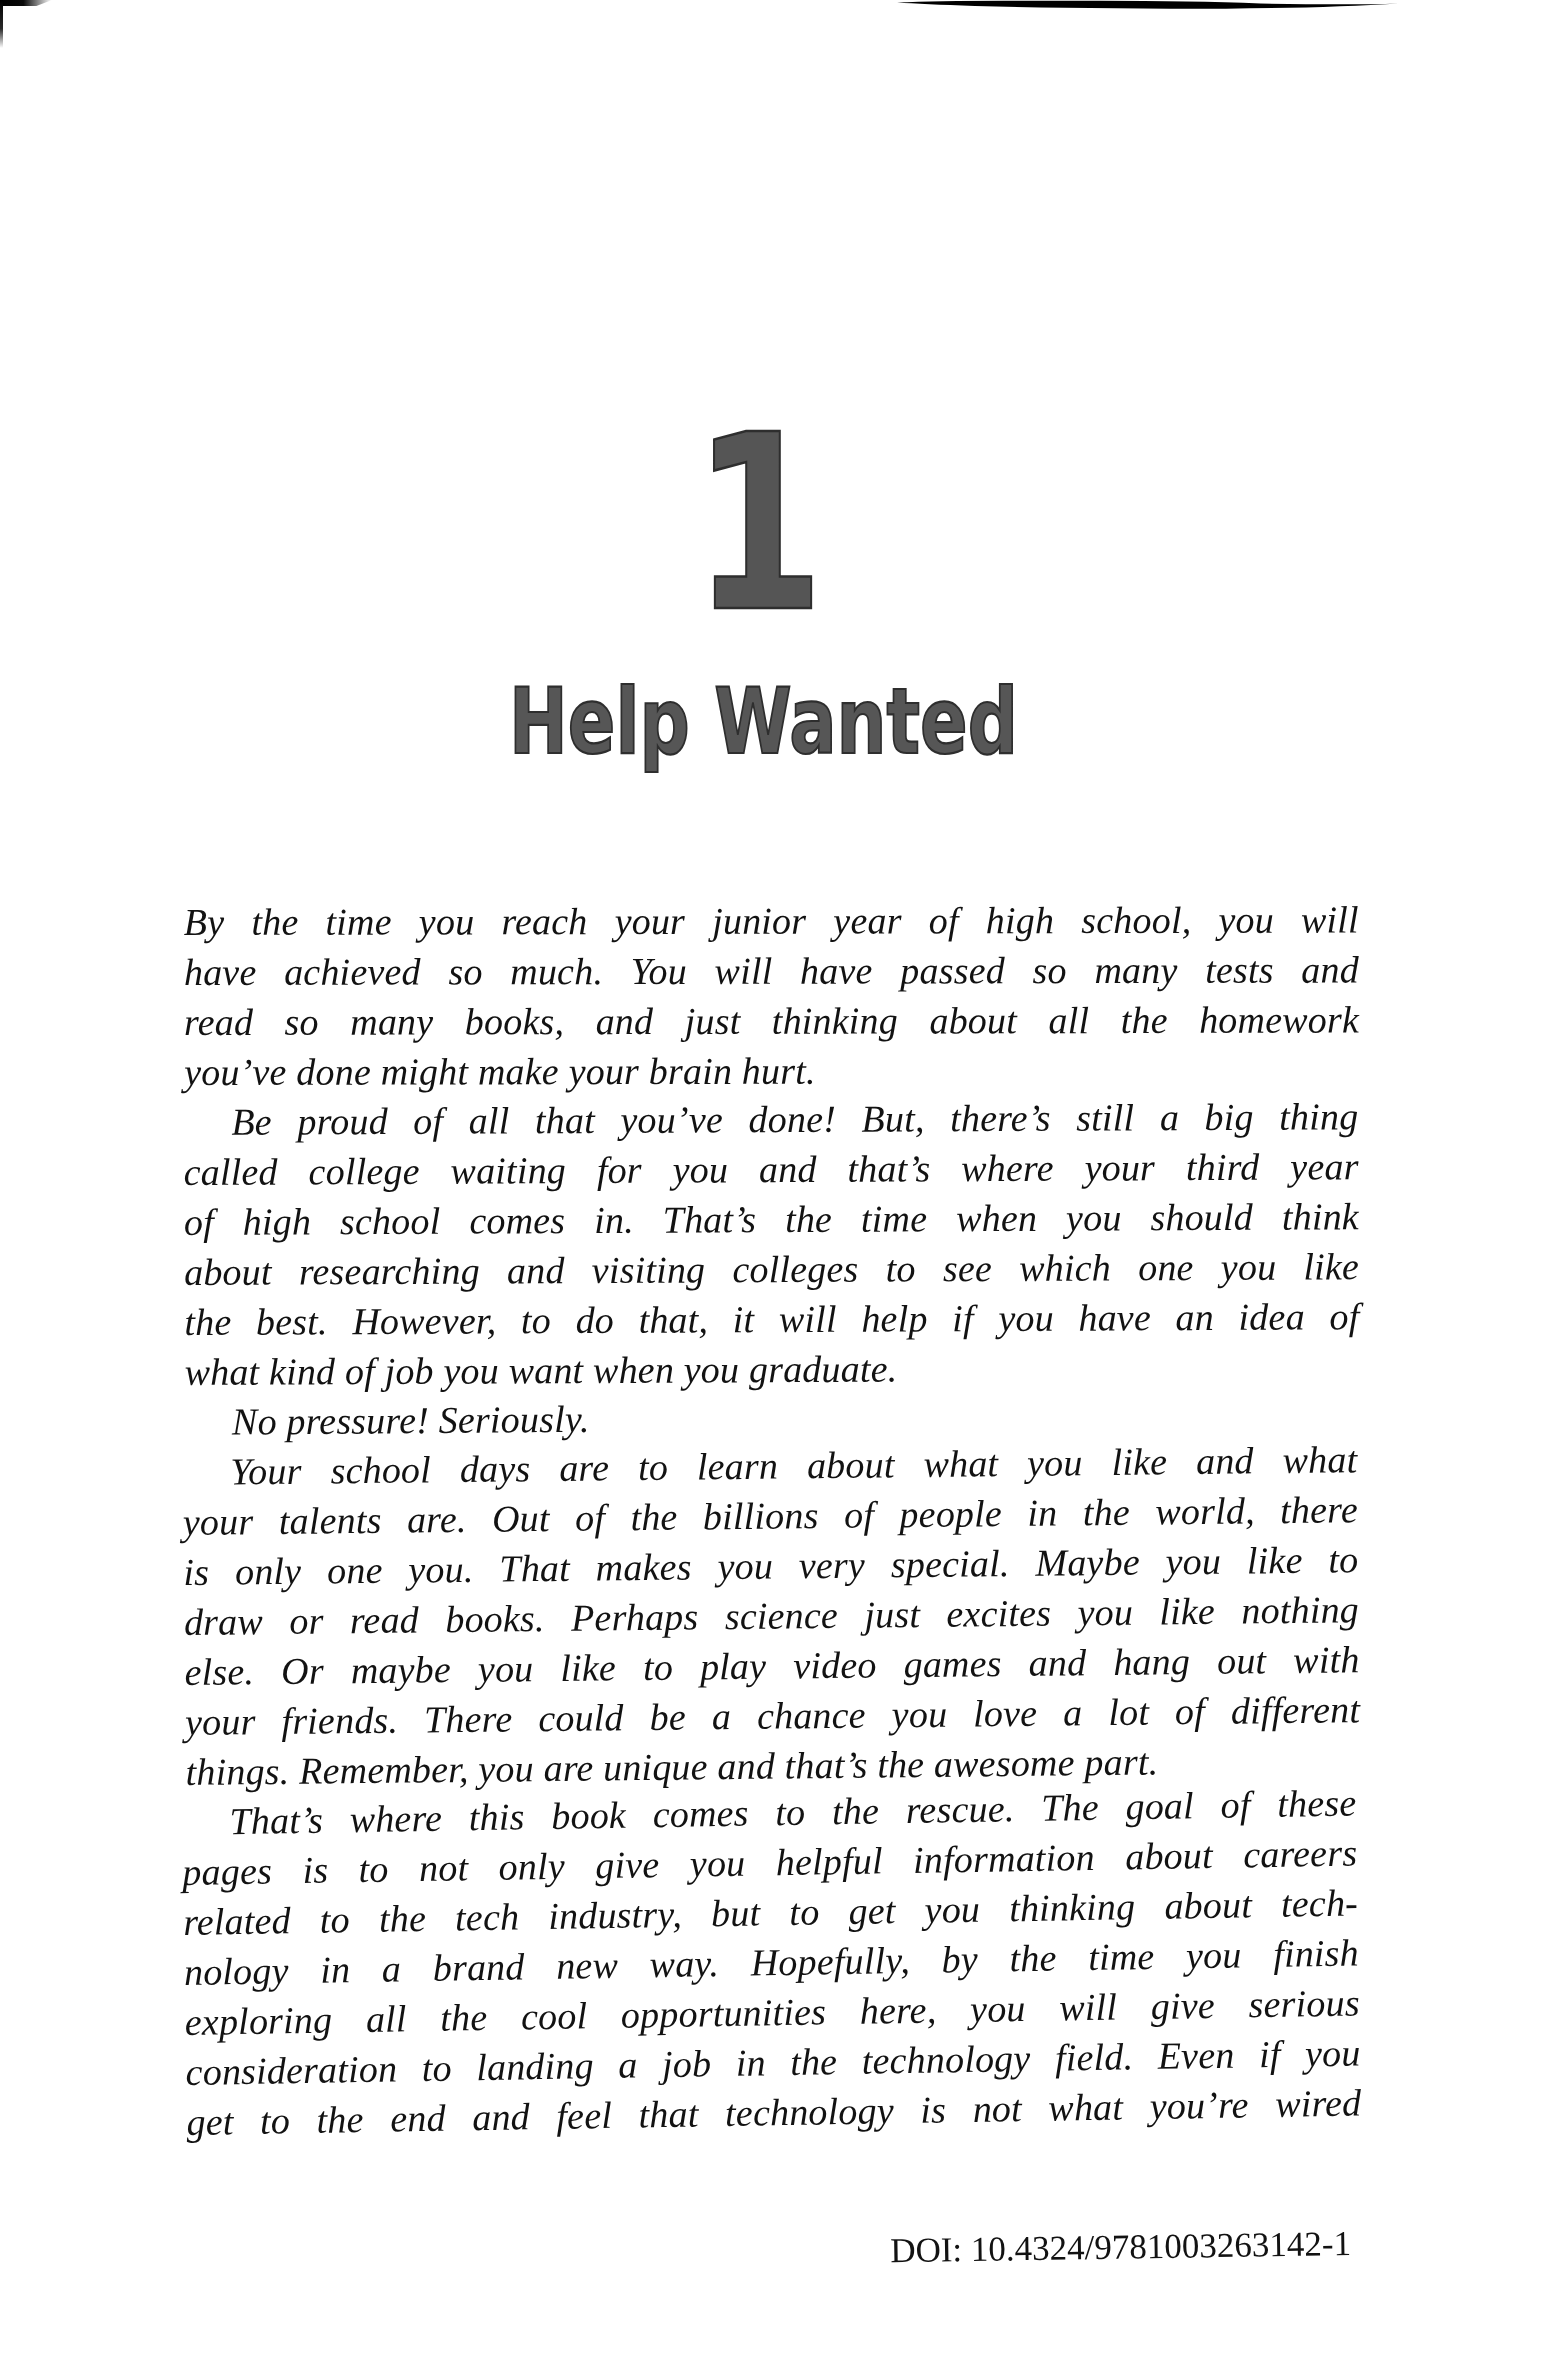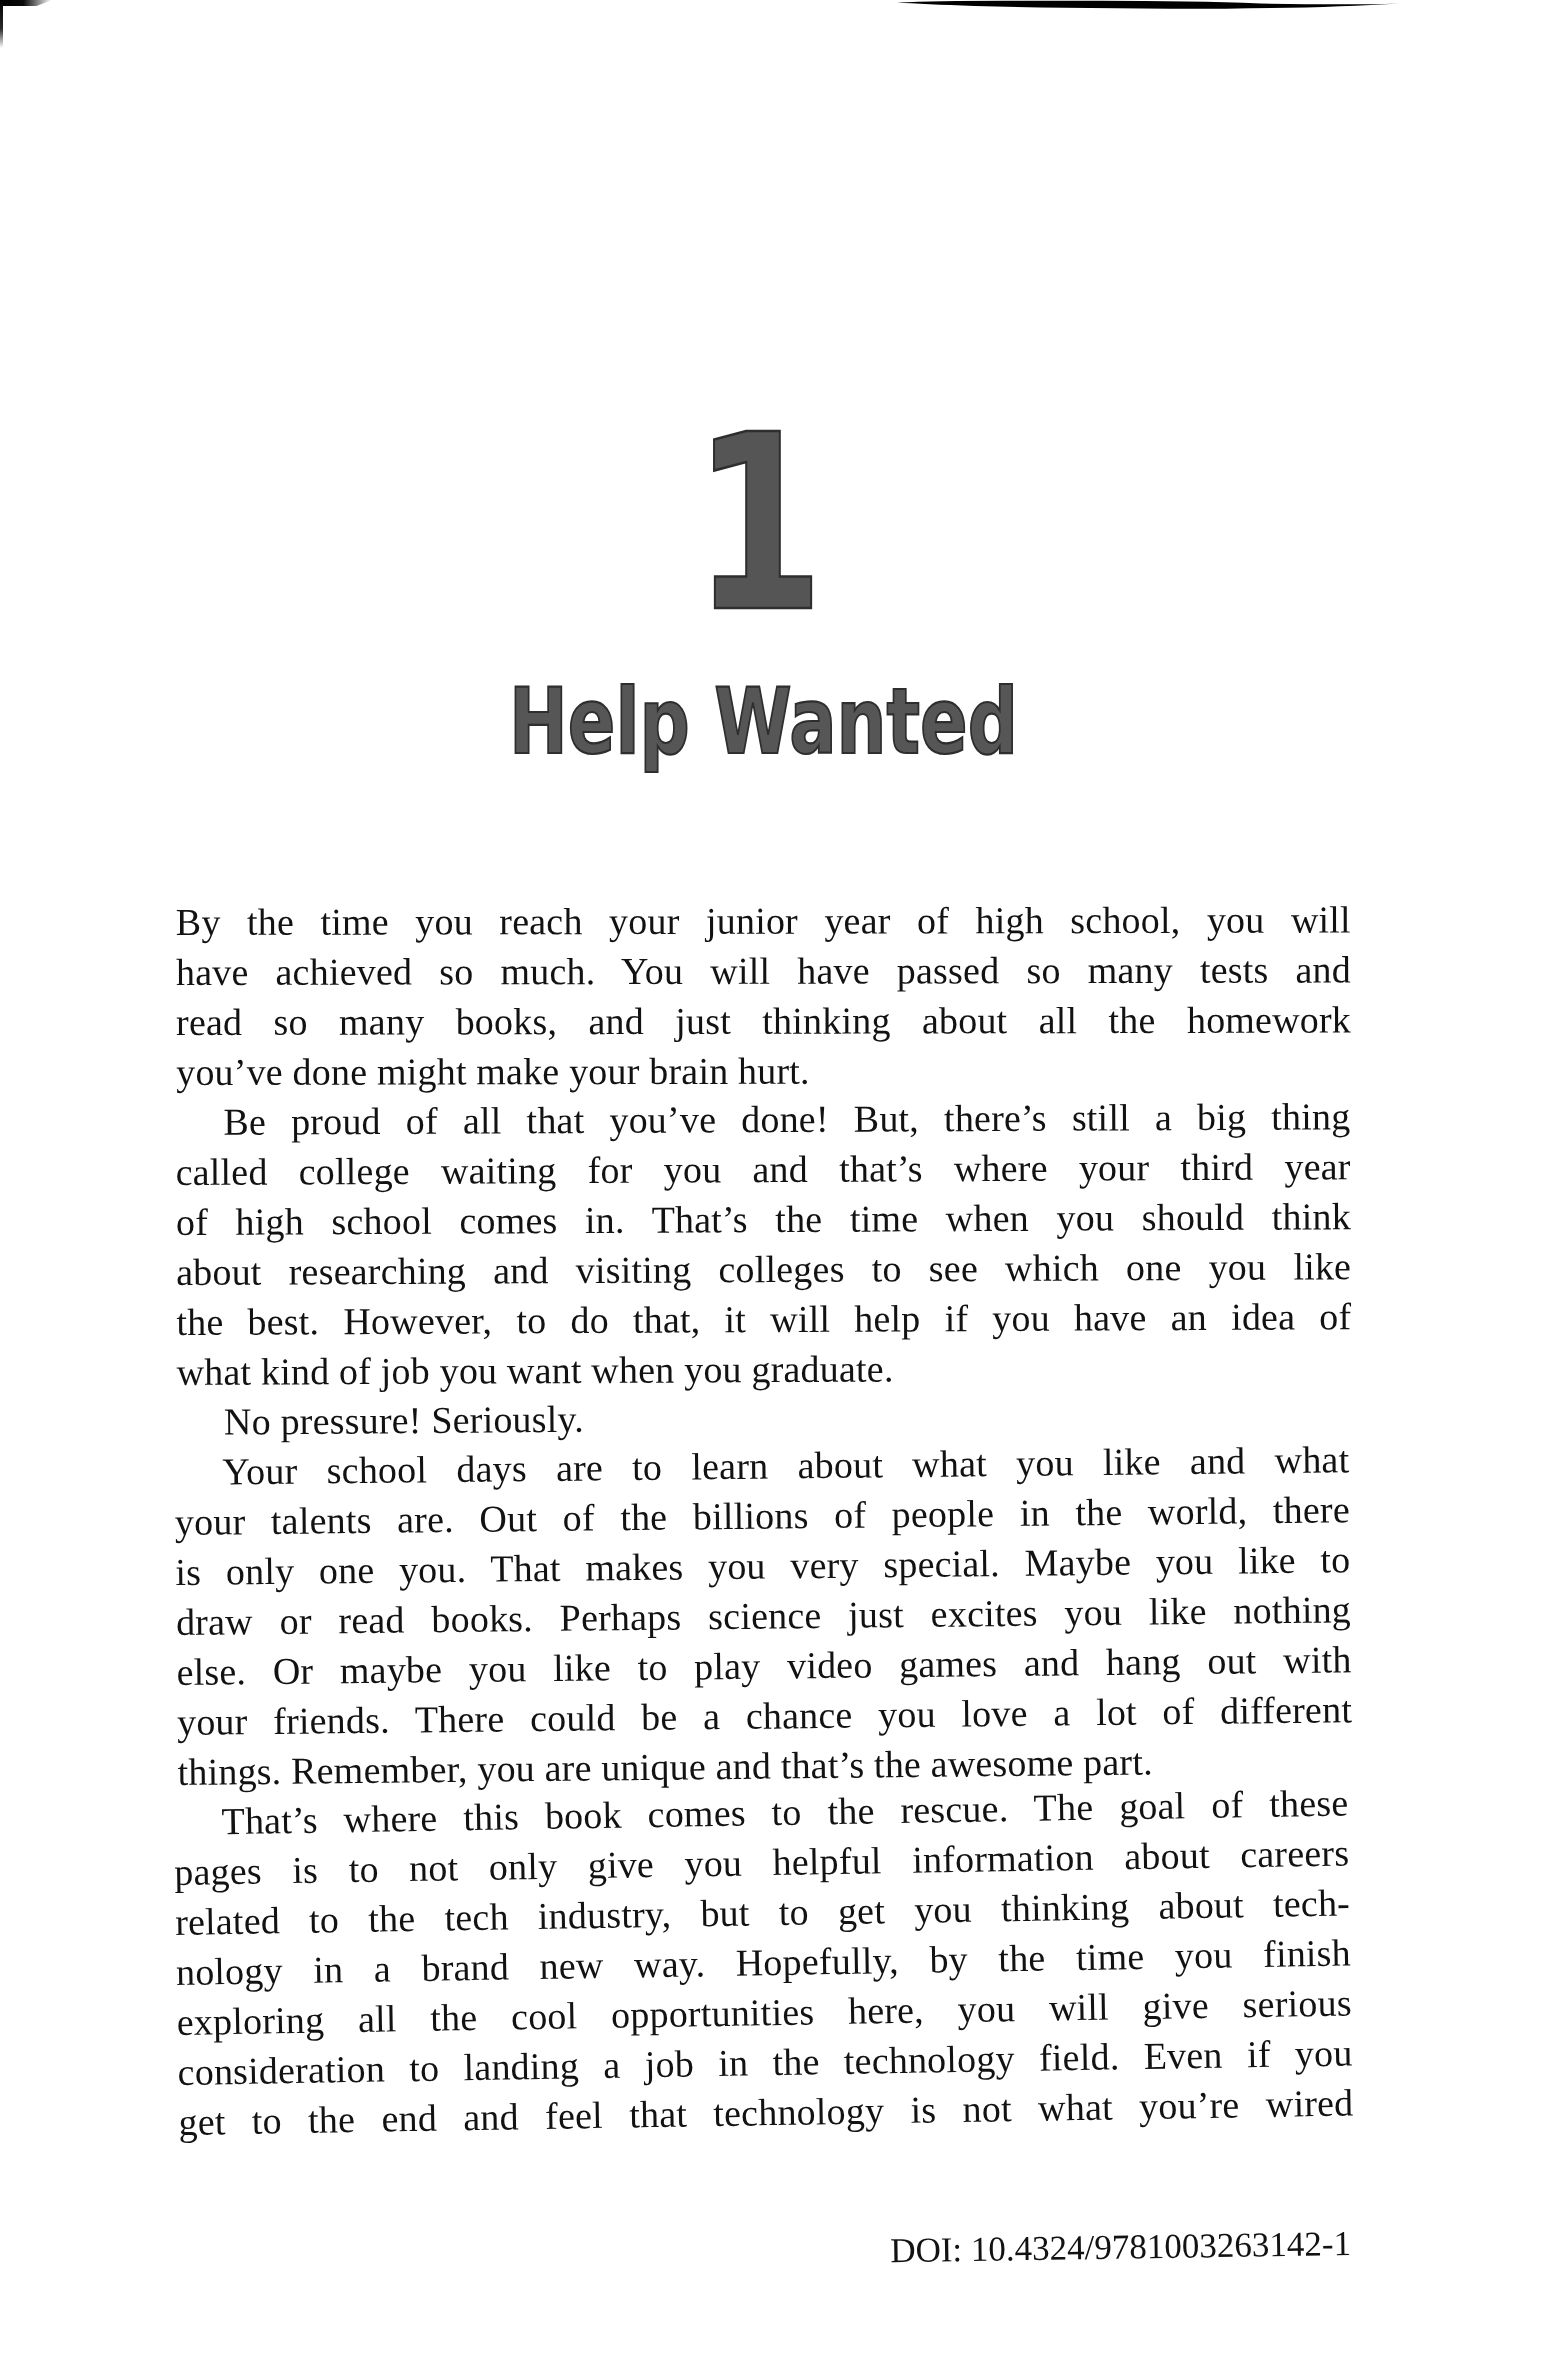--- a/index.html
+++ b/index.html
@@ -66,26 +66,27 @@
     line-height: 97px;
     color: #565656;
     -webkit-text-stroke: 2.2px #2e2e2e;
     transform: scaleX(0.78);
     transform-origin: 50% 50%;
   }
 
   
   .body-text {
     position: absolute;
-    left: 176px; top: 897px;
+    left: 184px; top: 897px;
     width: 1175px;
     font-size: 38px;
     line-height: 50px;
     color: #121212;
     letter-spacing: 0.2px;
+    font-style: italic;
   }
   .para { margin: 0; }
   .line {
     text-align: justify;
     text-align-last: justify;
     white-space: normal;
   }
   .line.last-left { text-align-last: left; }
   .line.indent { text-indent: 48px; }
 

